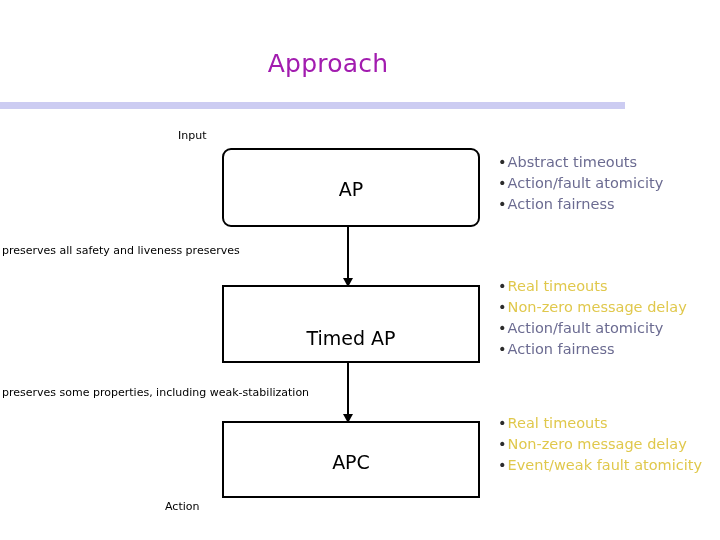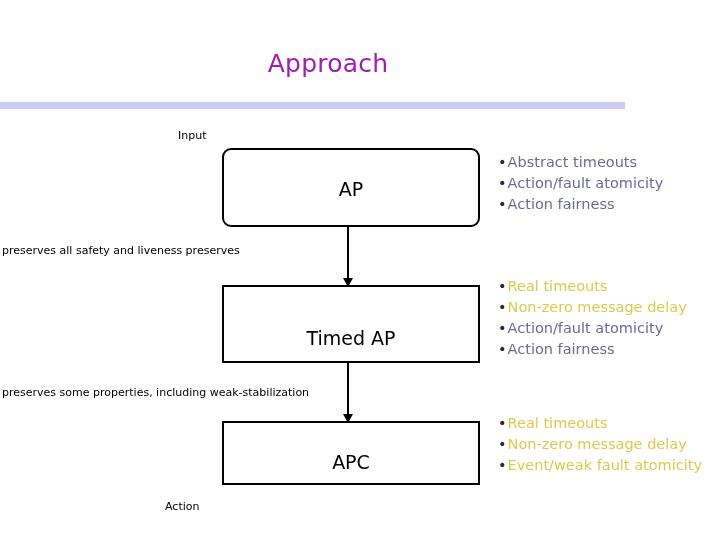--- a/index.html
+++ b/index.html
@@ -54,21 +54,21 @@
     left: 0;
     width: 100%;
     text-align: center;
     font-size: 19px;
     color: #000000;
   }
   #box-ap        { top: 148px; height: 79px; border-radius: 9px; }
   #box-ap .box-label      { top: 28px; }
   #box-timed-ap  { top: 285px; height: 78px; }
   #box-timed-ap .box-label{ top: 20px; margin-top: 20px; }
-  #box-apc       { top: 421px; height: 64px; text-decoration: underline; }
+  #box-apc       { top: 421px; height: 77px; text-decoration: underline; }
   #box-apc .box-label     { top: 28px; }
 
   
   .arrow {
     position: absolute;
     left: 347px;
     width: 2px;
     background: #000000;
   }
   .arrow::after {

